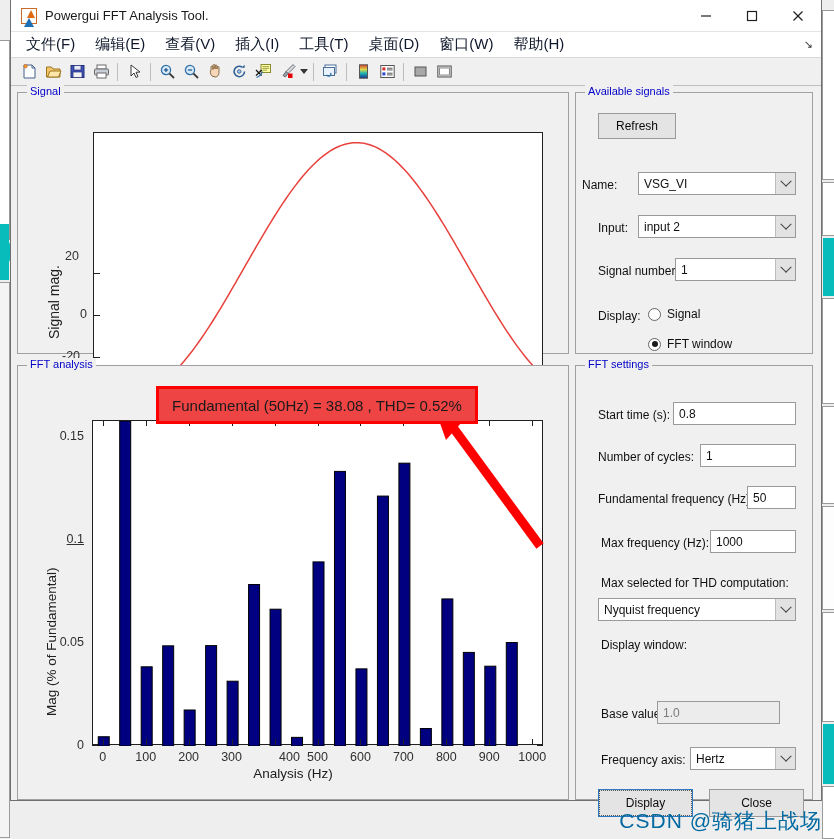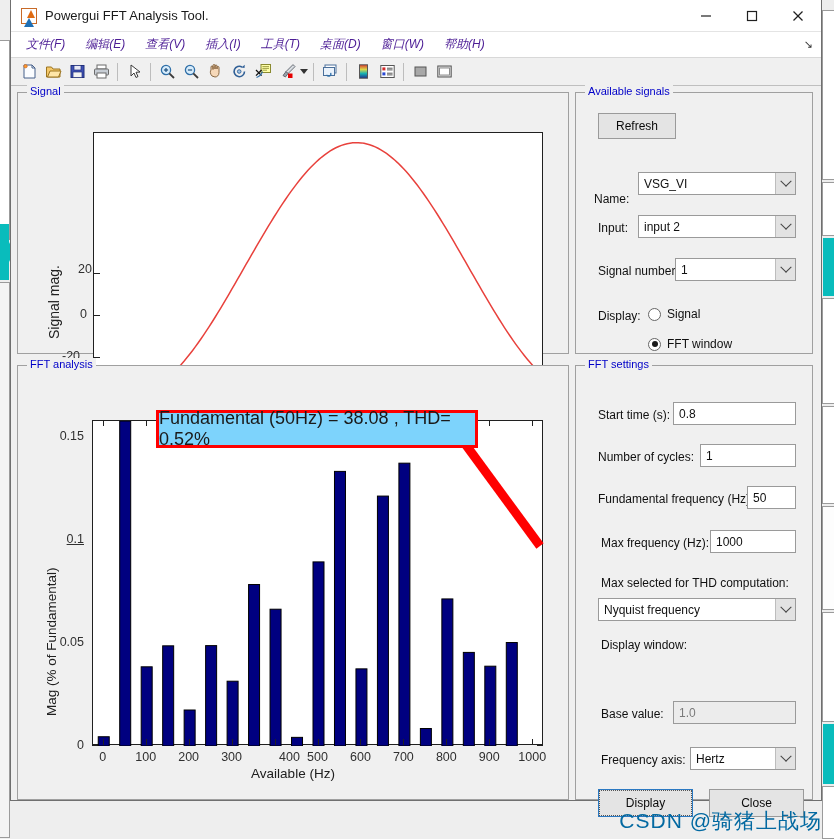--- a/index.html
+++ b/index.html
@@ -75,22 +75,22 @@
   }
 
   #menubar {
     height: 26px; background: #ffffff;
     display: flex; align-items: center;
     border-bottom: 1px solid #d8d8d8;
     position: relative;
     flex: 0 0 26px;
   }
   .menu-item {
-    font-size: 12px; color: #4c1d95;
-    padding: 3px 9px; margin-left: 2px; cursor: default; font-style: italic;
+    font-size: 15px; color: #0f172a;
+    padding: 3px 9px; margin-left: 2px; cursor: default;
   }
   .menu-item:first-child { margin-left: 6px; }
   #menu-overflow {
     position: absolute; right: 8px; top: 6px;
     font-size: 11px; color: #333;
   }
 
   #toolbar {
     height: 28px; background: #f0f0f0;
     border-bottom: 1px solid #bfbfbf;
@@ -140,25 +140,24 @@
   }
   .tick-text { position: absolute; font-size: 12.5px; color: #303030; white-space: nowrap; }
   .axis-caption { position: absolute; font-size: 14px; color: #202020; white-space: nowrap; }
 
   
   #fft-panel { flex: 1 1 auto; }
   #annot-box {
     position: absolute; left: 138px; top: 20px;
     width: 322px; height: 38px;
     border: 3px solid #ff0000;
-    background: #7dd3fc;
+    background: #ef4444;
     display: flex; align-items: center; justify-content: center;
-    font-size: 18px; color: #1a1a1a;
+    font-size: 15px; color: #1a1a1a;
     z-index: 6;
-    margin-top: 24px;
   }
   #annot-arrow { position: absolute; left: 400px; top: 40px; z-index: 5; }
   .fld-label { font-size: 12px; color: #101010; }
   .ctrl {
     height: 23px; background: #ffffff;
     border: 1px solid #9a9a9a;
     display: flex; align-items: center;
     font-size: 12px; color: #101010;
     padding-left: 5px;
   }
@@ -393,21 +392,21 @@
   <div id="content">
 
     <div id="left-col">
 
       <div class="panel" id="signal-panel">
         <span class="panel-title">Signal</span>
 
 
         <div class="ylabel-rot" style="left:28px;top:246px;">Signal mag.</div>
 
-        <div class="tick-text" style="left:47px;top:169px;margin-left:13px;">20</div>
+        <div class="tick-text" style="left:47px;top:156px;">20</div>
         <div class="tick-text" style="left:62px;top:214px;">0</div>
         <div class="tick-text" style="left:44px;top:256px;">-20</div>
 
         <div class="axes-box" id="signal-axes" style="position:absolute;left:75px;top:39px;width:450px;height:270px;">
           
           <div class="tickmark" style="left:0;top:140px;width:6px;height:1px;"></div>
           <div class="tickmark" style="left:0;top:182px;width:6px;height:1px;"></div>
           <div class="tickmark" style="left:0;top:224px;width:6px;height:1px;"></div>
           <svg id="signal-svg" width="450" height="270" viewBox="0 0 450 270" preserveAspectRatio="none">
             <polyline id="signal-path" fill="none" stroke="#e8413c" stroke-width="1.5" points="0.00,243.59 2.81,245.96 5.62,248.17 8.44,250.20 11.25,252.06 14.06,253.73 16.88,255.22 19.69,256.53 22.50,257.65 25.31,258.57 28.12,259.31 30.94,259.86 33.75,260.21 36.56,260.37 39.38,260.34 42.19,260.12 45.00,259.70 47.81,259.09 50.62,258.29 53.44,257.29 56.25,256.11 59.06,254.75 61.88,253.19 64.69,251.46 67.50,249.55 70.31,247.45 73.12,245.19 75.94,242.76 78.75,240.16 81.56,237.39 84.38,234.47 87.19,231.40 90.00,228.18 92.81,224.81 95.62,221.31 98.44,217.67 101.25,213.91 104.06,210.02 106.88,206.02 109.69,201.91 112.50,197.69 115.31,193.38 118.13,188.98 120.94,184.50 123.75,179.93 126.56,175.30 129.37,170.61 132.19,165.86 135.00,161.07 137.81,156.23 140.63,151.37 143.44,146.47 146.25,141.56 149.06,136.64 151.87,131.72 154.69,126.80 157.50,121.89 160.31,117.01 163.13,112.15 165.94,107.33 168.75,102.55 171.56,97.82 174.37,93.15 177.19,88.54 180.00,84.00 182.81,79.54 185.63,75.17 188.44,70.89 191.25,66.71 194.06,62.63 196.87,58.67 199.69,54.82 202.50,51.10 205.31,47.51 208.13,44.05 210.94,40.73 213.75,37.56 216.56,34.53 219.37,31.67 222.19,28.96 225.00,26.41 227.81,24.04 230.63,21.83 233.44,19.80 236.25,17.94 239.06,16.27 241.87,14.78 244.69,13.47 247.50,12.35 250.31,11.43 253.13,10.69 255.94,10.14 258.75,9.79 261.56,9.63 264.37,9.66 267.19,9.88 270.00,10.30 272.81,10.91 275.63,11.71 278.44,12.71 281.25,13.89 284.06,15.25 286.87,16.81 289.69,18.54 292.50,20.45 295.31,22.55 298.13,24.81 300.94,27.24 303.75,29.84 306.56,32.61 309.37,35.53 312.19,38.60 315.00,41.82 317.81,45.19 320.63,48.69 323.44,52.33 326.25,56.09 329.06,59.98 331.87,63.98 334.69,68.09 337.50,72.31 340.31,76.62 343.13,81.02 345.94,85.50 348.75,90.07 351.56,94.70 354.38,99.39 357.19,104.14 360.00,108.93 362.81,113.77 365.62,118.63 368.44,123.53 371.25,128.44 374.06,133.36 376.88,138.28 379.69,143.20 382.50,148.11 385.31,152.99 388.12,157.85 390.94,162.67 393.75,167.45 396.56,172.18 399.38,176.85 402.19,181.46 405.00,186.00 407.81,190.46 410.62,194.83 413.44,199.11 416.25,203.29 419.06,207.37 421.88,211.33 424.69,215.18 427.50,218.90 430.31,222.49 433.12,225.95 435.94,229.27 438.75,232.44 441.56,235.47 444.38,238.33 447.19,241.04 450.00,243.59"></polyline>
@@ -518,32 +517,32 @@
             <div class="tickmark" style="position: absolute; left: 428.357px; top: 373px; width: 1px; height: 6px;"></div>
             <div class="tickmark" style="position: absolute; left: 428.357px; top: 54px; width: 1px; height: 6px;"></div>
             <div class="tick-text" style="left: 428.357px; top: 384px; transform: translateX(-50%);">800</div>
             <div class="tickmark" style="position: absolute; left: 471.31px; top: 373px; width: 1px; height: 6px;"></div>
             <div class="tickmark" style="position: absolute; left: 471.31px; top: 54px; width: 1px; height: 6px;"></div>
             <div class="tick-text" style="left: 471.31px; top: 384px; transform: translateX(-50%);">900</div>
             <div class="tickmark" style="position: absolute; left: 514.262px; top: 373px; width: 1px; height: 6px;"></div>
             <div class="tickmark" style="position: absolute; left: 514.262px; top: 54px; width: 1px; height: 6px;"></div>
             <div class="tick-text" style="left: 514.262px; top: 384px; transform: translateX(-50%);">1000</div>
           </div>
-        <div class="axis-caption" style="left:0;top:400px;width:100%;text-align:center;font-size:13.5px;">Available (Hz)</div>
+        <div class="axis-caption" style="left:0;top:400px;width:100%;text-align:center;font-size:13.5px;">Analysis (Hz)</div>
       </div>
     </div>
 
     <div id="right-col">
 
       <div class="panel" id="avail-panel" style="height:262px;">
         <span class="panel-title">Available signals</span>
 
         <div class="btn" style="position:absolute;left:22px;top:20px;width:78px;height:26px;">Refresh</div>
 
-        <div class="fld-label" style="position:absolute;left:18px;top:85px;margin-top:14px;">Name:</div>
+        <div class="fld-label" style="position:absolute;left:6px;top:85px;">Name:</div>
         <div class="ctrl combo" style="position:absolute;left:62px;top:79px;width:158px;">
           <span>VSG_VI</span>
           <span class="arrow-box">
               <i class="chev"></i>
             </span>
         </div>
 
         <div class="fld-label" style="position:absolute;left:22px;top:128px;">Input:</div>
         <div class="ctrl combo" style="position:absolute;left:62px;top:122px;width:158px;">
           <span>input 2</span>
@@ -598,21 +597,21 @@
         <div class="ctrl combo" style="position:absolute;left:22px;top:232px;width:198px;">
           <span>Nyquist frequency</span>
           <span class="arrow-box">
               <i class="chev"></i>
             </span>
         </div>
 
         <div class="fld-label" style="position:absolute;left:25px;top:272px;">Display window:</div>
 
         <div class="fld-label" style="position:absolute;left:25px;top:341px;">Base value:</div>
-        <div class="ctrl readonly" style="position:absolute;left:97px;top:335px;width:123px;">
+        <div class="ctrl readonly" style="position:absolute;left:81px;top:335px;width:123px;">
           <span>1.0</span>
         </div>
 
         <div class="fld-label" style="position:absolute;left:25px;top:387px;">Frequency axis:</div>
         <div class="ctrl combo" style="position:absolute;left:114px;top:381px;width:106px;">
           <span>Hertz</span>
           <span class="arrow-box">
               <i class="chev"></i>
             </span>
         </div>

